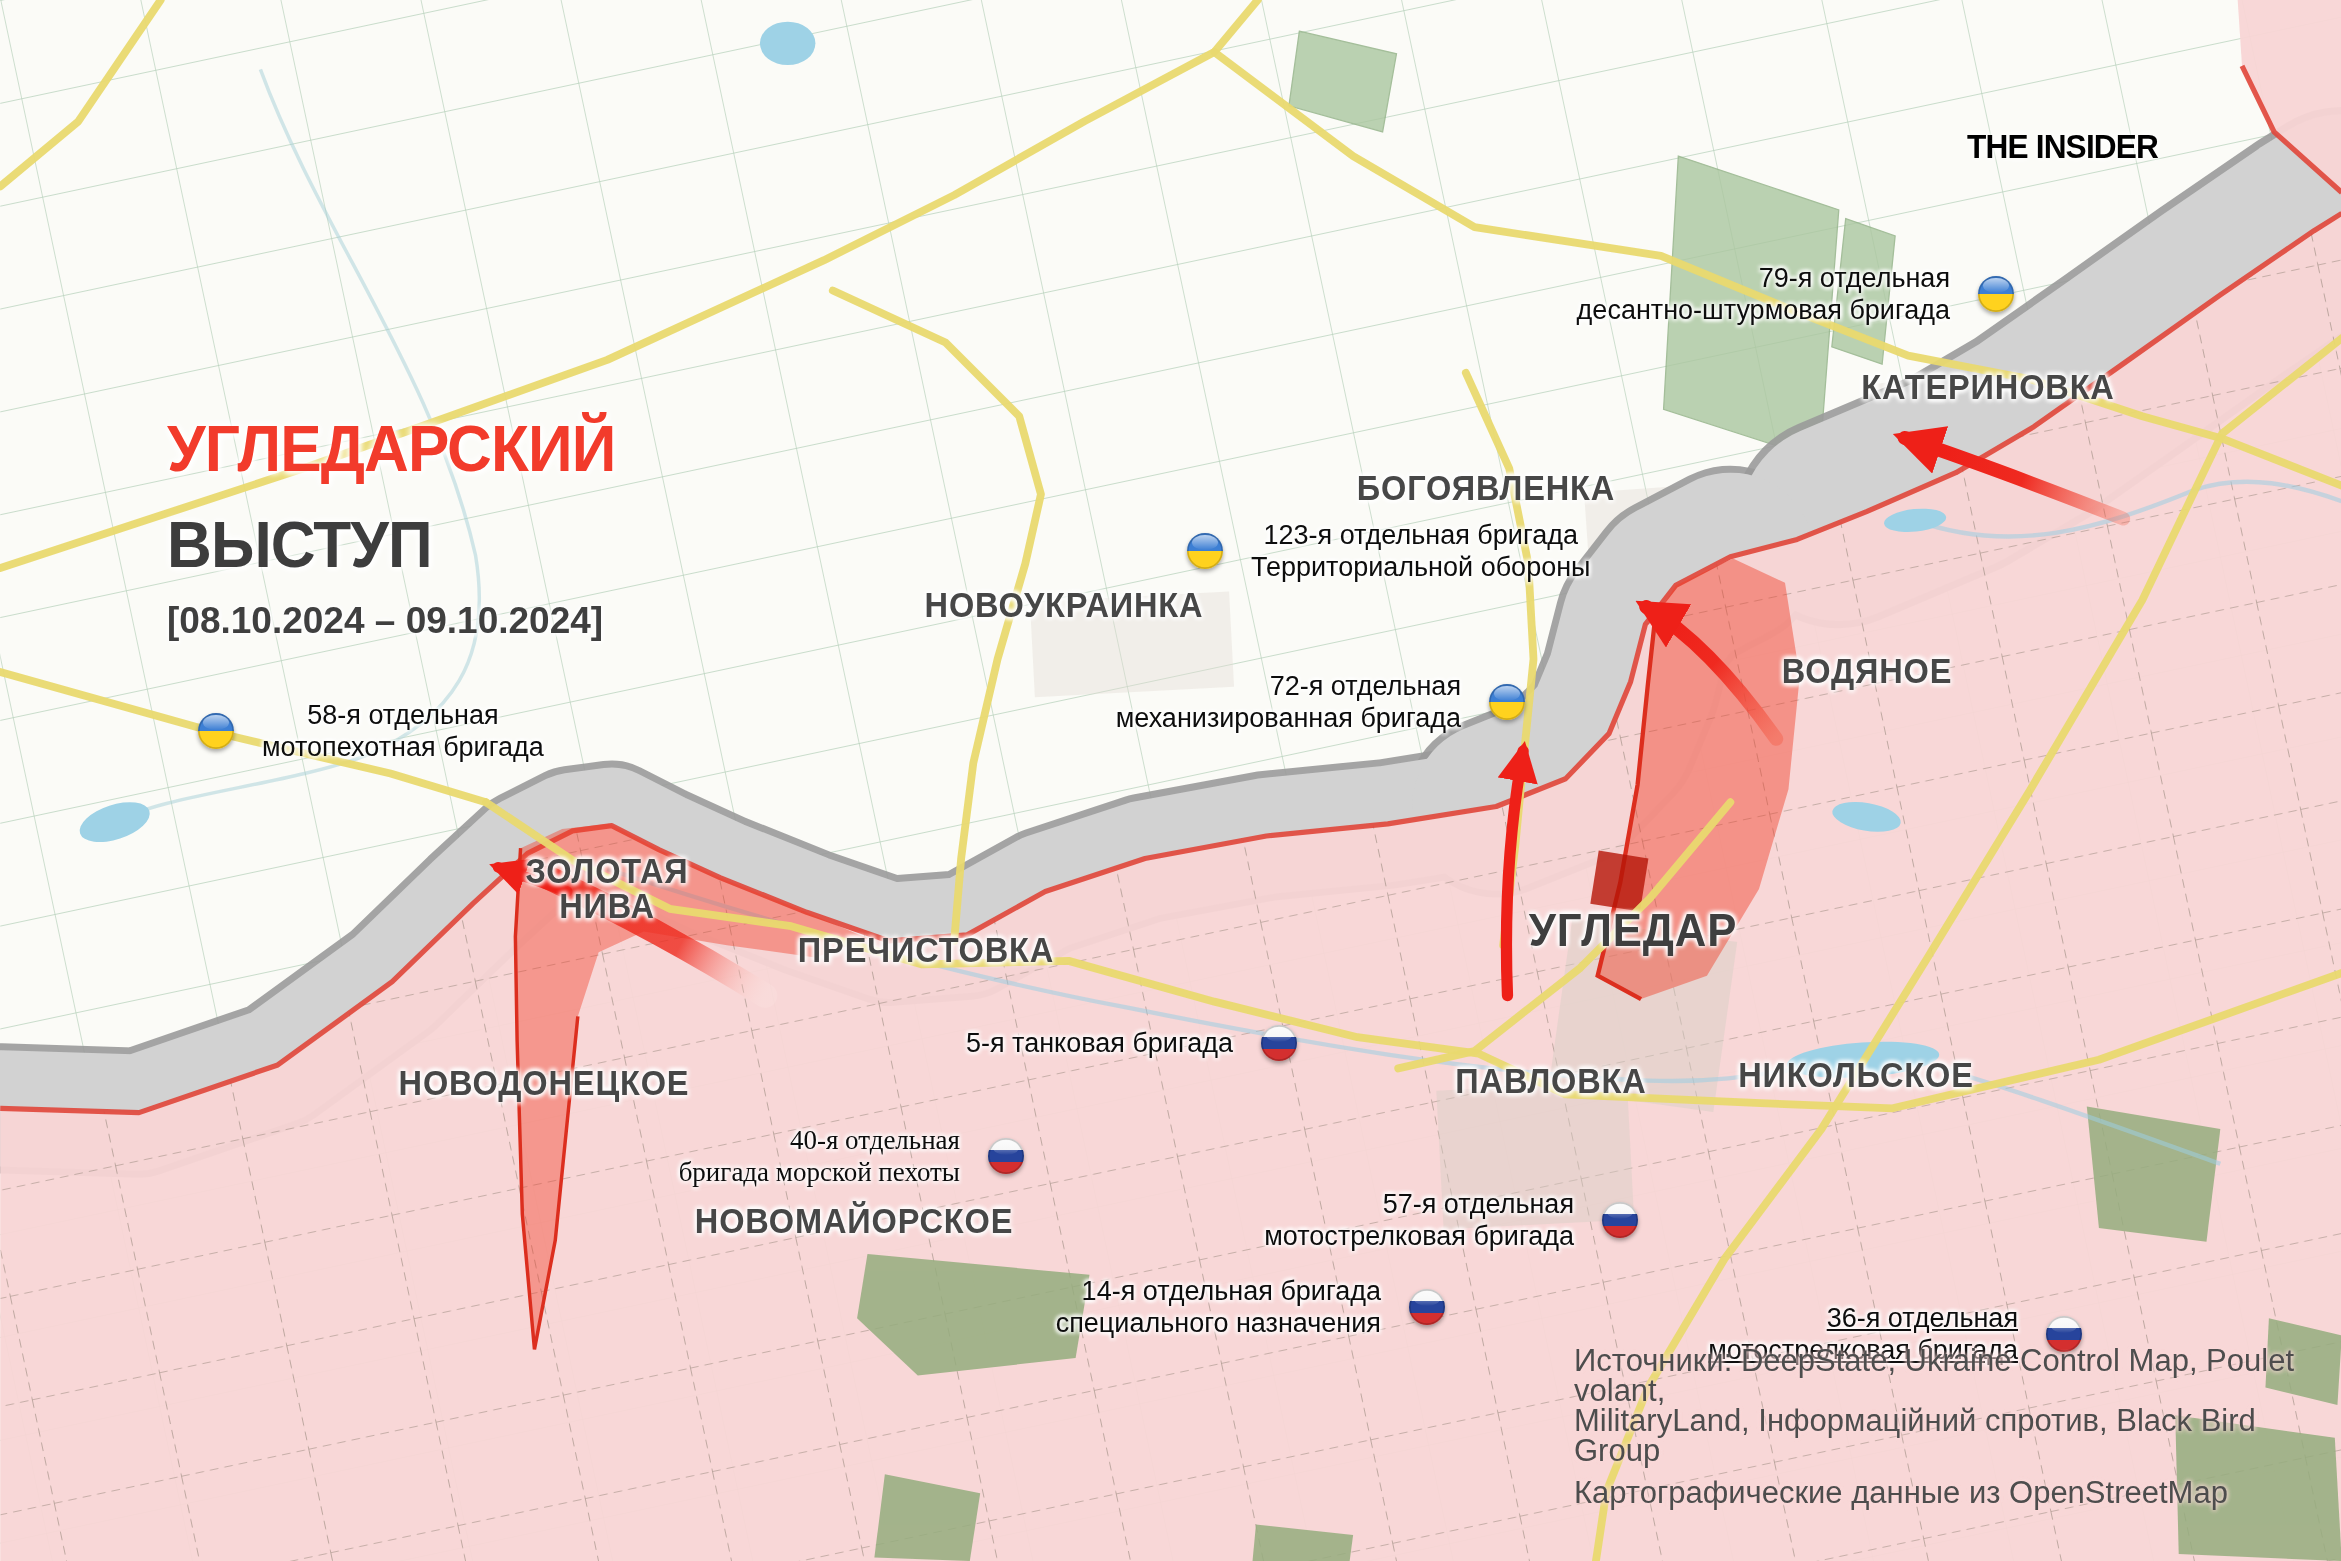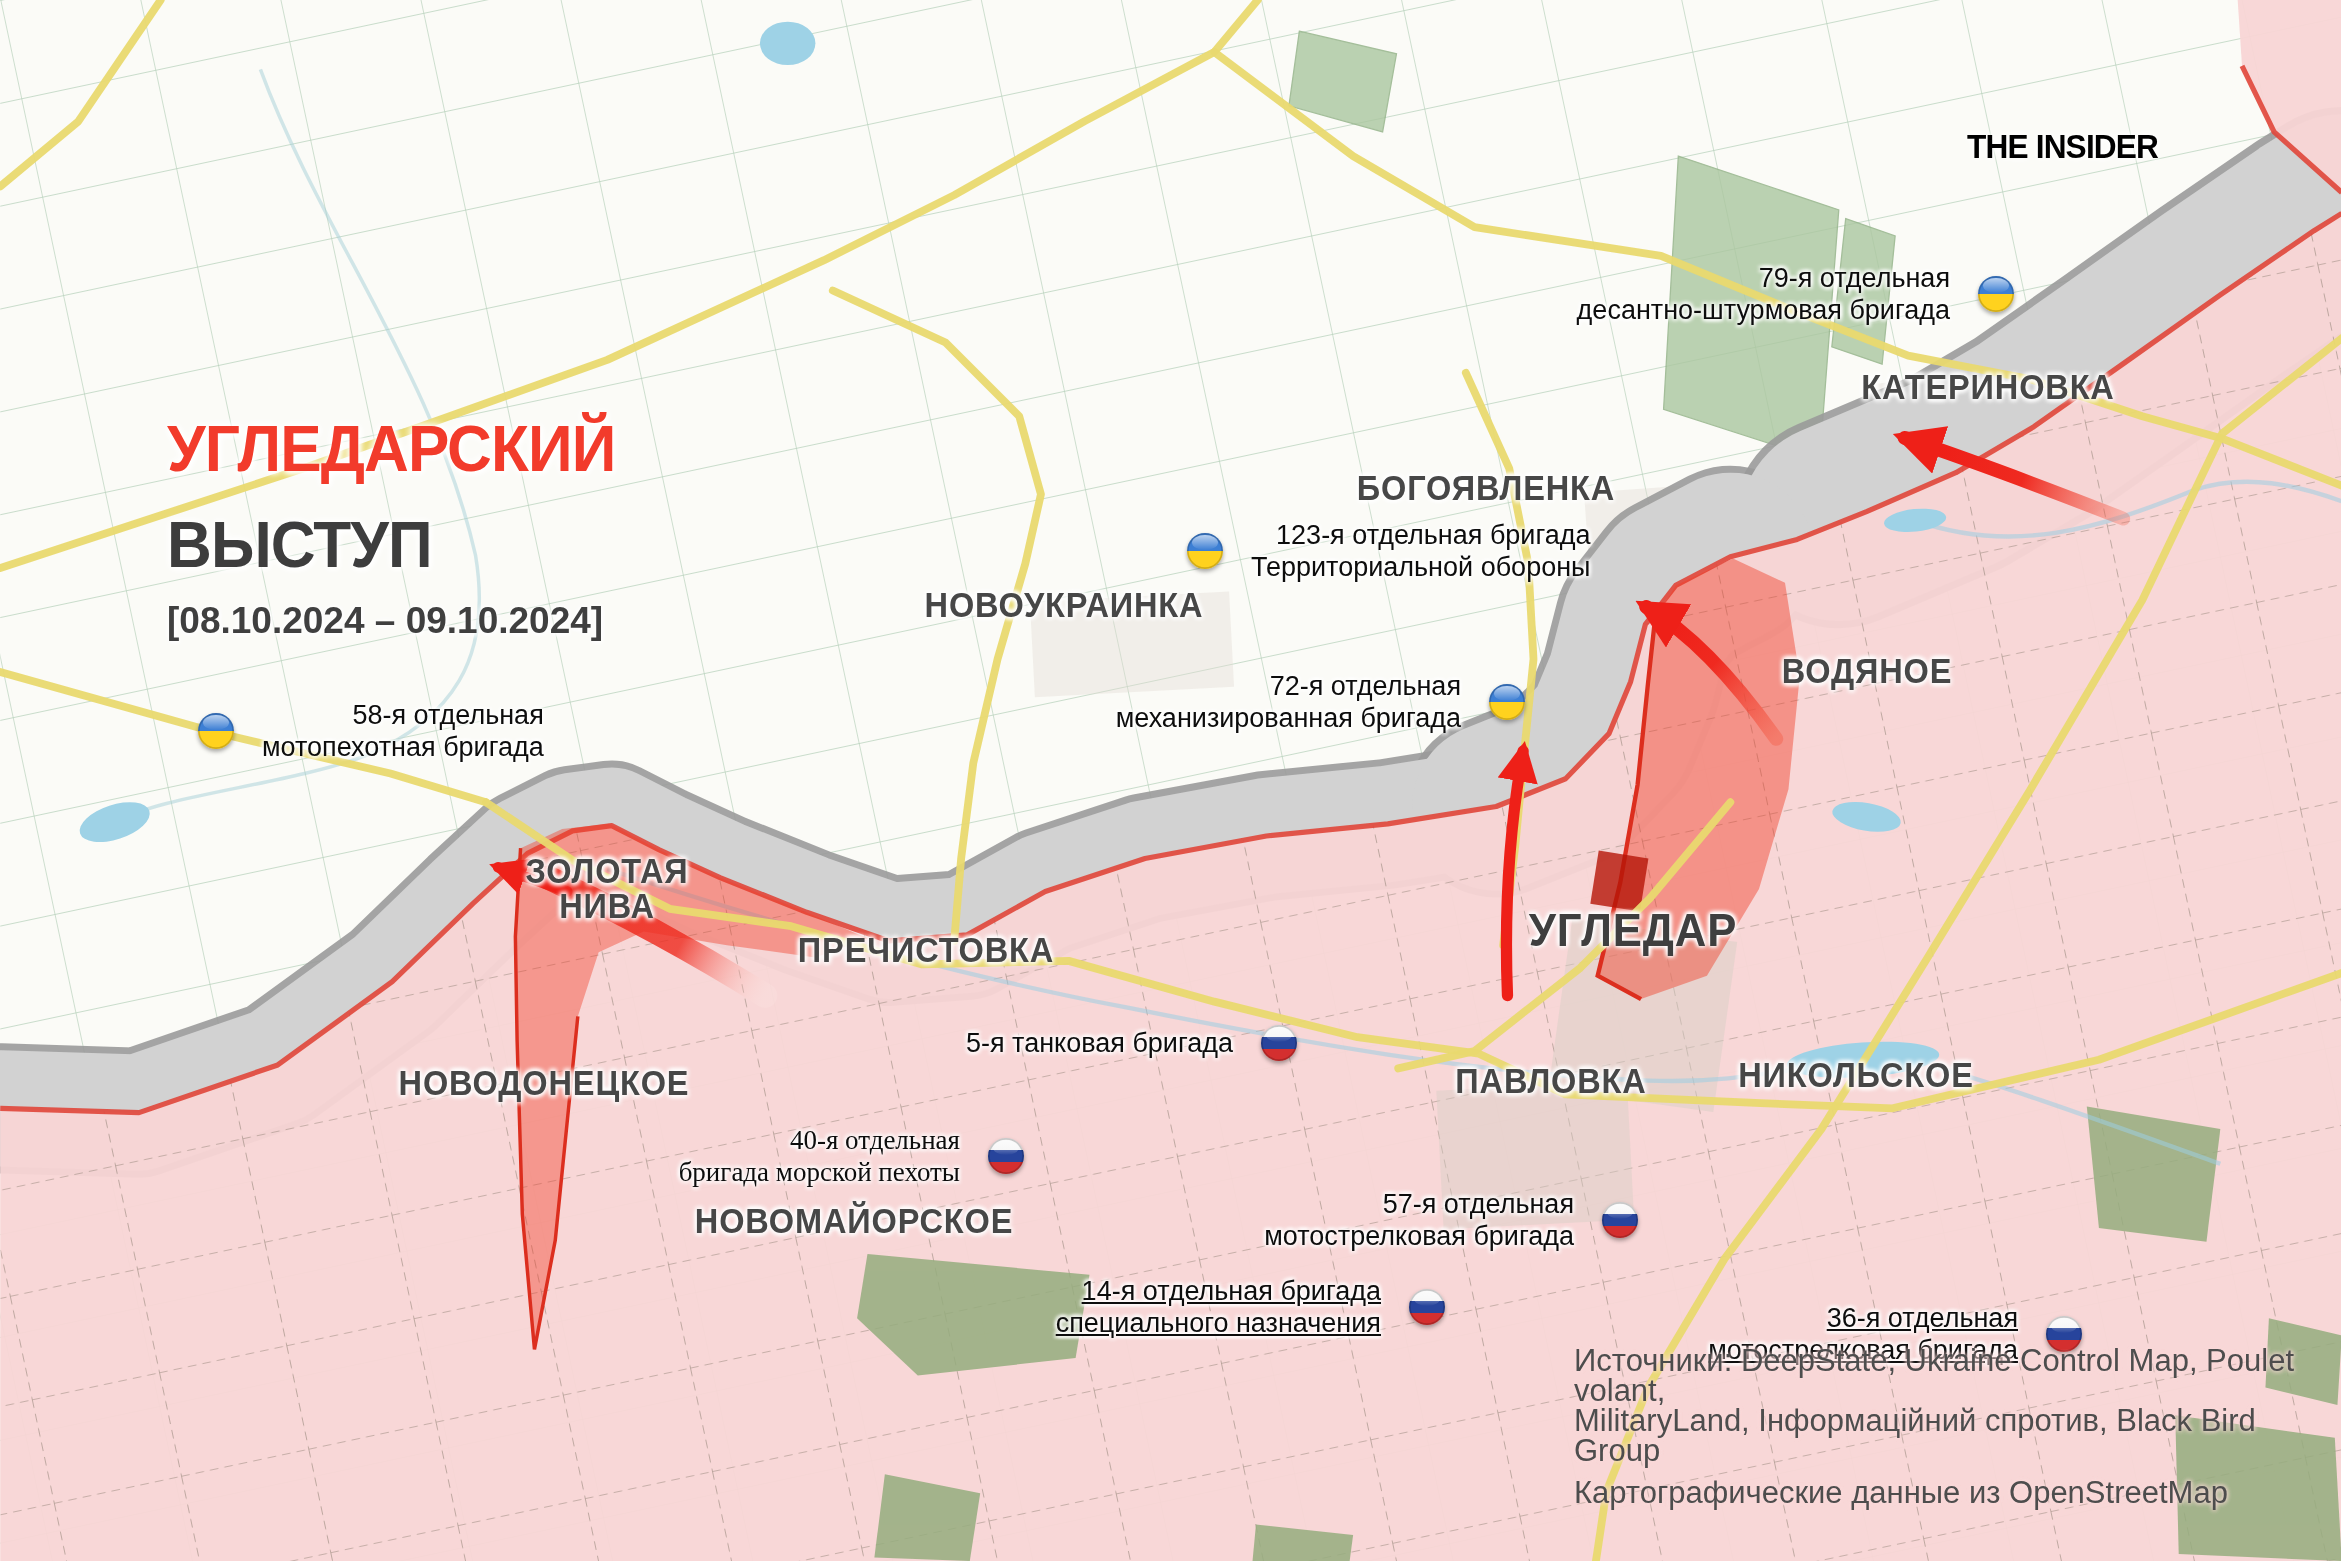--- a/index.html
+++ b/index.html
@@ -38,21 +38,21 @@
   }
   .city.big{font-size:47px;color:#3f3f3f;}
   .city.wrap{white-space:normal;width:226px;text-align:center;line-height:35px;}
 
   .unit{
     position:absolute;display:flex;align-items:center;gap:28px;
     font-size:27px;color:#0d0d0d;line-height:32px;font-weight:400;
     text-shadow:-1.7px -1.7px 3.5px #fff,1.7px -1.7px 3.5px #fff,-1.7px 1.7px 3.5px #fff,1.7px 1.7px 3.5px #fff;
   }
   .unit .utext.right{text-align:right;}
-  .unit .utext.left{text-align:right;}
+  .unit .utext.left{text-align:center;}
   .unit .utext div:empty{display:none;}
 
   .flag{
     width:36px;height:36px;border-radius:50%;display:inline-block;position:relative;
     overflow:hidden;flex:0 0 auto;
     box-shadow:0 2.6px 4.3px rgba(0,0,0,.35), inset 0 0 0 1.7px rgba(0,0,0,.18);
   }
   .flag.ua{background:linear-gradient(180deg,#3d7fd4 0 50%,#ffd21e 50% 100%);}
   .flag.ru{background:linear-gradient(180deg,#f5f5f5 0 34%,#27449c 34% 67%,#d42f2f 67% 100%);}
   .flag::after{
@@ -267,21 +267,21 @@
   </div>
 
   <div class="unit" style="right:260px;top:1302px;text-decoration:underline;">
     <div class="utext right">
       <div>36-я отдельная</div>
       <div>мотострелковая бригада</div>
     </div>
     <span class="flag ru"></span>
   </div>
 
-  <div class="unit" style="right:897px;top:1275px;text-decoration:underline;">
+  <div class="unit" style="right:897px;top:1275px;">
     <div class="utext right">
       <div>14-я отдельная бригада</div>
       <div>специального назначения</div>
     </div>
     <span class="flag ru"></span>
   </div>
 
   <div class="sources">
     <div>Источники: DeepState, Ukraine Control Map, Poulet volant,</div>
     <div>MilitaryLand, Інформаційний спротив, Black Bird Group</div>

